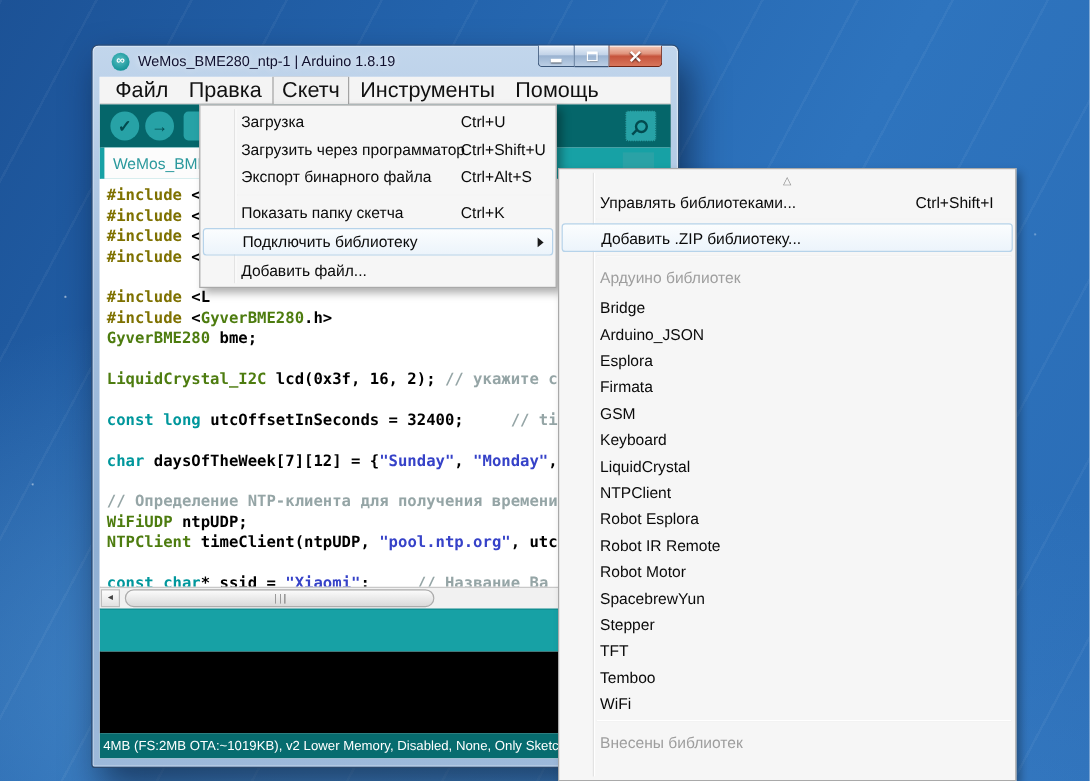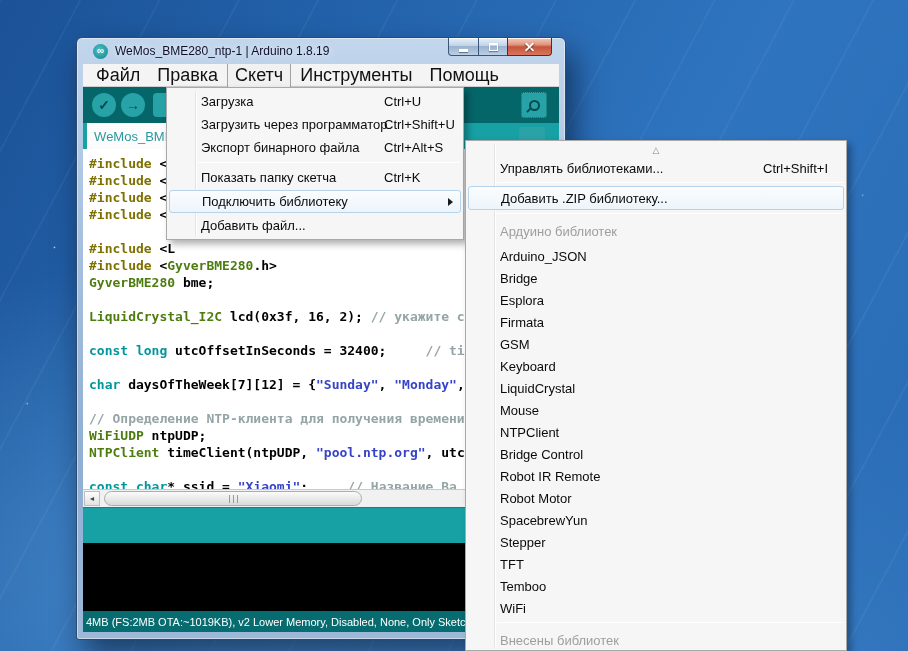--- a/index.html
+++ b/index.html
@@ -258,48 +258,45 @@
       <span>Управлять библиотеками...</span>
       <span class="sc">Ctrl+Shift+I</span>
     </div>
     <div class="menu-sep"></div>
     <div class="menu-item hl">
       <span>Добавить .ZIP библиотеку...</span>
     </div>
     <div class="menu-sep"></div>
     <div class="menu-item menu-header">Ардуино библиотек</div>
     <div class="menu-item">
+      <span>Bridge</span>
+    </div>
+    <div class="menu-item">
       <span>Arduino_JSON</span>
     </div>
     <div class="menu-item">
-      <span>Bridge</span>
-    </div>
-    <div class="menu-item">
       <span>Esplora</span>
     </div>
     <div class="menu-item">
       <span>Firmata</span>
     </div>
     <div class="menu-item">
       <span>GSM</span>
     </div>
     <div class="menu-item">
       <span>Keyboard</span>
     </div>
     <div class="menu-item">
       <span>LiquidCrystal</span>
     </div>
     <div class="menu-item">
-      <span>Mouse</span>
-    </div>
-    <div class="menu-item">
       <span>NTPClient</span>
     </div>
     <div class="menu-item">
-      <span>Bridge Control</span>
+      <span>Robot Esplora</span>
     </div>
     <div class="menu-item">
       <span>Robot IR Remote</span>
     </div>
     <div class="menu-item">
       <span>Robot Motor</span>
     </div>
     <div class="menu-item">
       <span>SpacebrewYun</span>
     </div>

